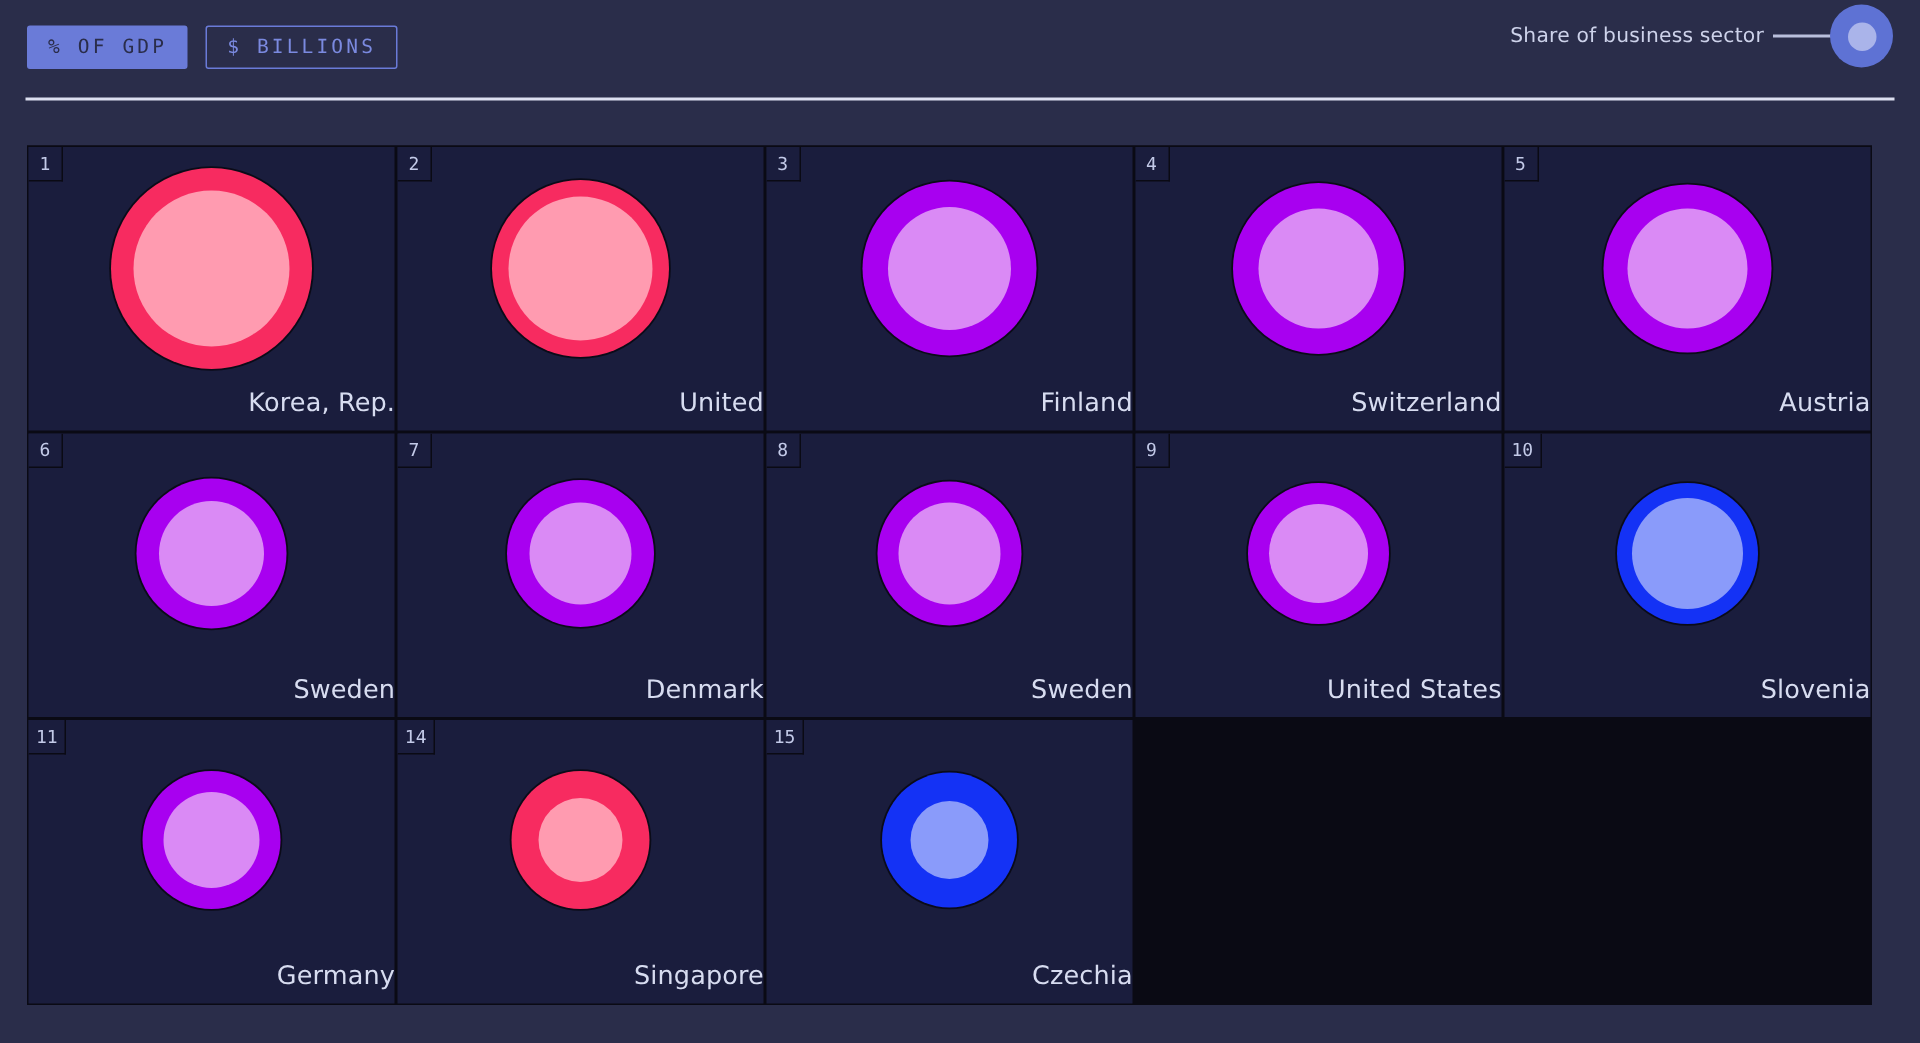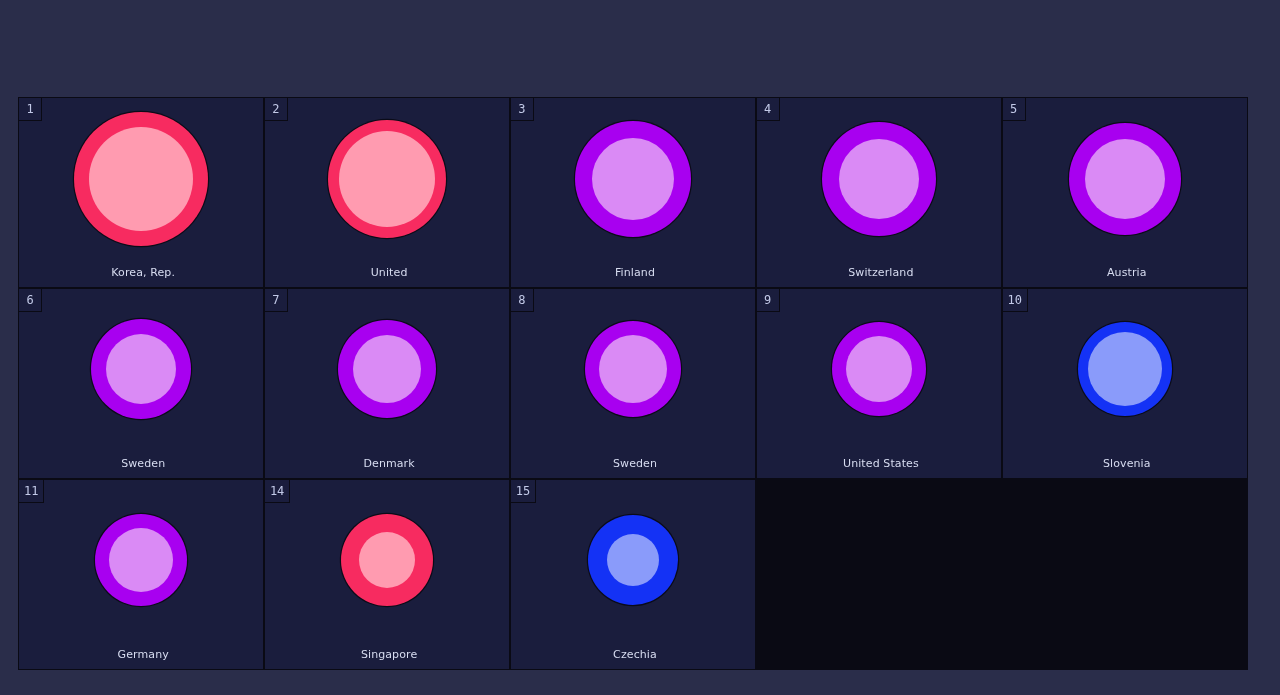--- a/index.html
+++ b/index.html
@@ -108,31 +108,48 @@
   }
   .bubble {
     border-radius: 50%;
     display: flex; align-items: center; justify-content: center;
     box-shadow: 0 0 0 1.2px rgba(8,8,18,.85);
   }
   .bubble-core { border-radius: 50%; }
   .country {
     position: absolute;
     left: 4px; right: 0; bottom: 8px;
-    text-align: center;
-    font-size: 11px;
+    text-align: right;
+    font-size: 17px;
     color: #d7dcf0;
     letter-spacing: .1px;
   }
 </style>
 </head>
 <body>
 
 <div class="page">
 
+  <div class="topbar">
+
+    <div class="toggle-group">
+      <div class="seg-btn active">% OF GDP</div>
+      <div class="seg-btn inactive">$ BILLIONS</div>
+    </div>
+
+    <div class="legend">
+      <span class="legend-label">Share of business sector</span>
+      <span class="legend-line"></span>
+      <span class="knob-outer">
+        <span class="knob-inner"></span>
+      </span>
+    </div>
+
+    <div class="hrule"></div>
+  </div>
 
   <div class="grid" id="bubble-grid">
       <div class="cell">
         <div class="rank">1</div>
         <div class="bubble-wrap">
           <div class="bubble" style="width: 134px; height: 134px; background: rgb(247, 43, 96);">
             <div class="bubble-core" style="width: 104px; height: 104px; background: rgb(255, 155, 176);"></div>
           </div>
         </div>
         <div class="country">Korea, Rep.</div>

